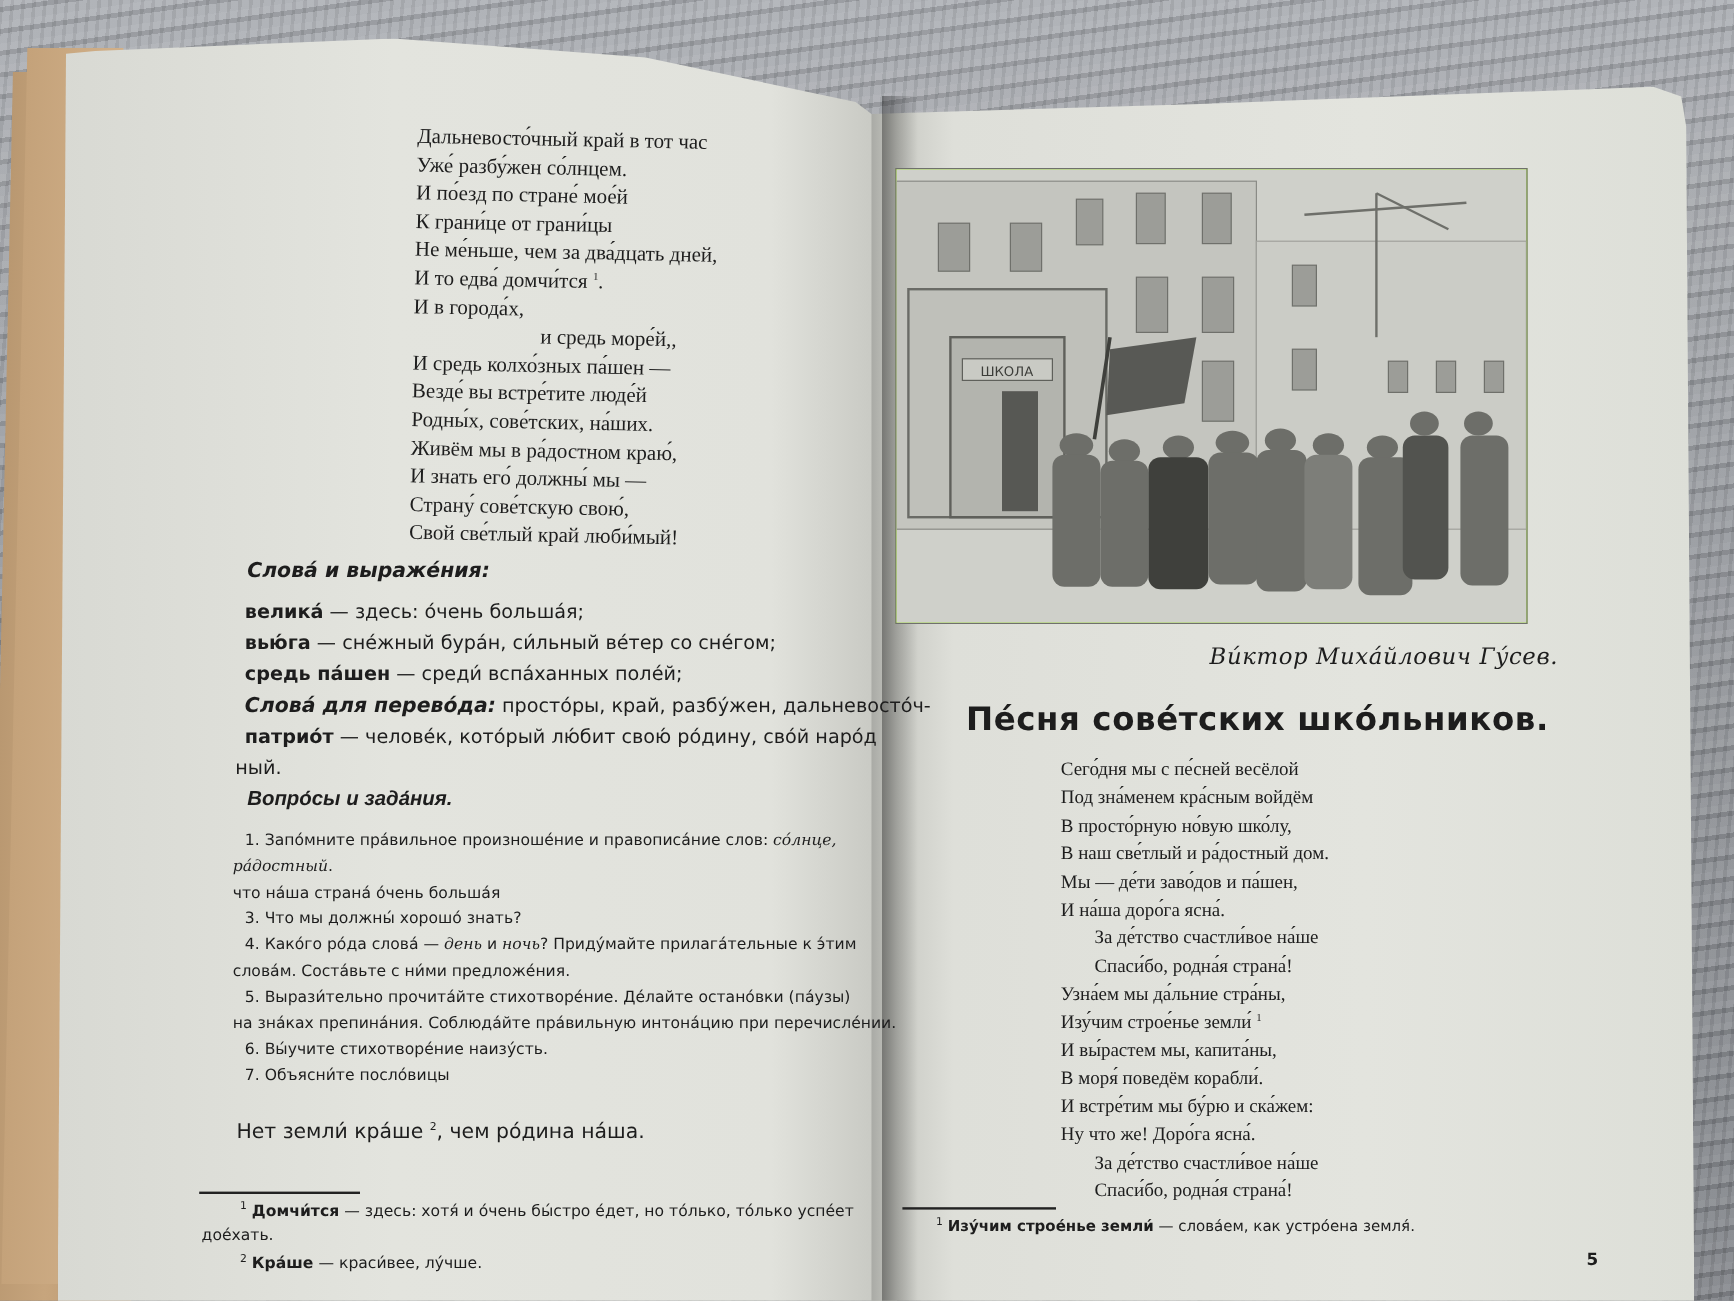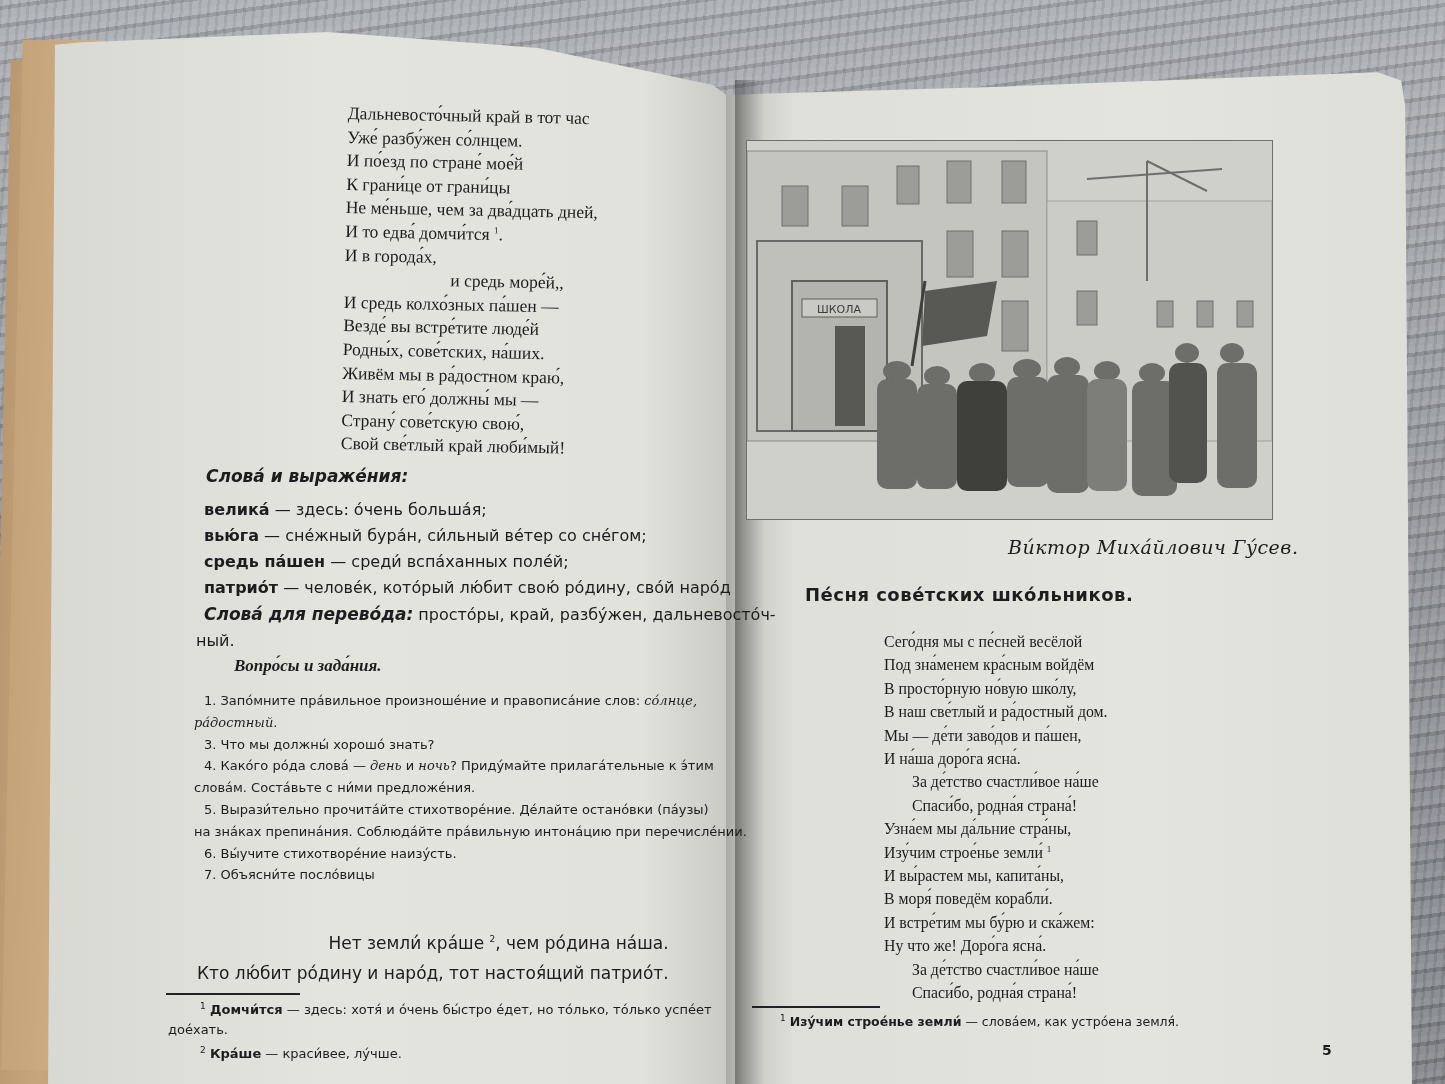--- a/index.html
+++ b/index.html
@@ -82,21 +82,21 @@
     
     .illustration {
       position: absolute; left: 746px; top: 140px; width: 525px; height: 378px;
       background: #bef264;
       border: 1px solid #6f706c;
       overflow: hidden;
     }
     .illustration svg { display: block; width: 100%; height: 100%; }
 
     .author { left: 1008px; top: 536px; font-style: italic; font-size: 19px; font-family: "DejaVu Serif", serif; letter-spacing: 0.5px; }
-    .song-title { left: 805px; top: 584px; font-size: 18px; font-weight: bold; font-family: "DejaVu Sans", "Liberation Sans", sans-serif; letter-spacing: 0.5px; }
+    .song-title { left: 805px; top: 584px; font-size: 27px; font-weight: bold; font-family: "DejaVu Sans", "Liberation Sans", sans-serif; letter-spacing: 0.5px; }
     .poem-right { left: 884px; top: 630px; font-size: 15.8px; line-height: 23.4px; }
     .poem-right .line { display: block; }
     .poem-right .refrain { padding-left: 28px; }
 
     .footnotes-right { left: 780px; top: 1014px; font-family: "DejaVu Sans", "Liberation Sans", sans-serif; font-size: 12.5px; }
     .footnotes-right .fn-term { font-weight: bold; }
     .page-number { left: 1322px; top: 1042px; font-family: "DejaVu Sans", "Liberation Sans", sans-serif; font-weight: bold; font-size: 14px; }
   </style>
 </head>
 <body>
@@ -125,41 +125,41 @@
   <span class="line">И знать его́ должны́ мы —</span>
   <span class="line">Страну́ сове́тскую свою́,</span>
   <span class="line">Свой све́тлый край люби́мый!</span>
 </div>
 
 <div class="abs section-head" style="left:206px; top:466px;">Слова́ и выраже́ния:</div>
 <div class="abs vocab">
   <span class="row"><span class="term">велика́</span><span> — здесь: о́чень больша́я;</span></span>
   <span class="row"><span class="term">вью́га</span><span> — сне́жный бура́н, си́льный ве́тер со сне́гом;</span></span>
   <span class="row"><span class="term">средь па́шен</span><span> — среди́ вспа́ханных поле́й;</span></span>
+  <span class="row"><span class="section-head">Слова́ для перево́да:</span><span> просто́ры, край, разбу́жен, дальневосто́ч-</span></span>
   <span class="row"><span class="term">патрио́т</span><span> — челове́к, кото́рый лю́бит свою́ ро́дину, сво́й наро́д</span></span>
-  <span class="row"><span class="section-head">Слова́ для перево́да:</span><span> просто́ры, край, разбу́жен, дальневосто́ч-</span></span>
   <span class="row" style="margin-left:-8px;">ный.</span>
 </div>
 
-<div class="abs section-head" style="left:206px; top:656px; font-family:Liberation Serif, serif;margin-left:28px;">Вопро́сы и зада́ния.</div>
+<div class="abs section-head" style="left:206px; top:656px; font-family:Liberation Sans, sans-serif;">Вопро́сы и зада́ния.</div>
 <div class="abs questions">
   <span class="q"><span>1. Запо́мните пра́вильное произноше́ние и правописа́ние слов: </span><i>со́лнце,</i></span>
   <span class="cont"><i>ра́достный</i><span>.</span></span>
+  <span class="cont">что на́ша страна́ о́чень больша́я</span>
   <span class="q">3. Что мы должны́ хорошо́ знать?</span>
   <span class="q"><span>4. Како́го ро́да слова́ — </span><i>день</i><span> и </span><i>ночь</i><span>? Приду́майте прилага́тельные к э́тим</span></span>
   <span class="cont">слова́м. Соста́вьте с ни́ми предложе́ния.</span>
   <span class="q">5. Вырази́тельно прочита́йте стихотворе́ние. Де́лайте остано́вки (па́узы)</span>
   <span class="cont">на зна́ках препина́ния. Соблюда́йте пра́вильную интона́цию при перечисле́нии.</span>
   <span class="q">6. Вы́учите стихотворе́ние наизу́сть.</span>
   <span class="q">7. Объясни́те посло́вицы</span>
 </div>
 
 <div class="abs proverbs">
   <span class="p"><span>Нет земли́ кра́ше</span> <sup>2</sup><span>, чем ро́дина на́ша.</span></span>
-  <span class="p">Кто лю́бит ро́дину и наро́д, тот настоя́щий патрио́т.</span>
 </div>
 
 <div class="rule" style="left:166px; top:993px; width:134px;"></div>
 <div class="abs footnotes-left">
   <span class="fn" style="padding-left:32px;"><sup>1</sup> <span class="fn-term">Домчи́тся</span><span> — здесь: хотя́ и о́чень бы́стро е́дет, но то́лько, то́лько успе́ет</span></span>
   <span class="fn">дое́хать.</span>
   <span class="fn" style="padding-left:32px; margin-top:4px;"><sup>2</sup> <span class="fn-term">Кра́ше</span><span> — краси́вее, лу́чше.</span></span>
 </div>
 
 <div class="illustration">

